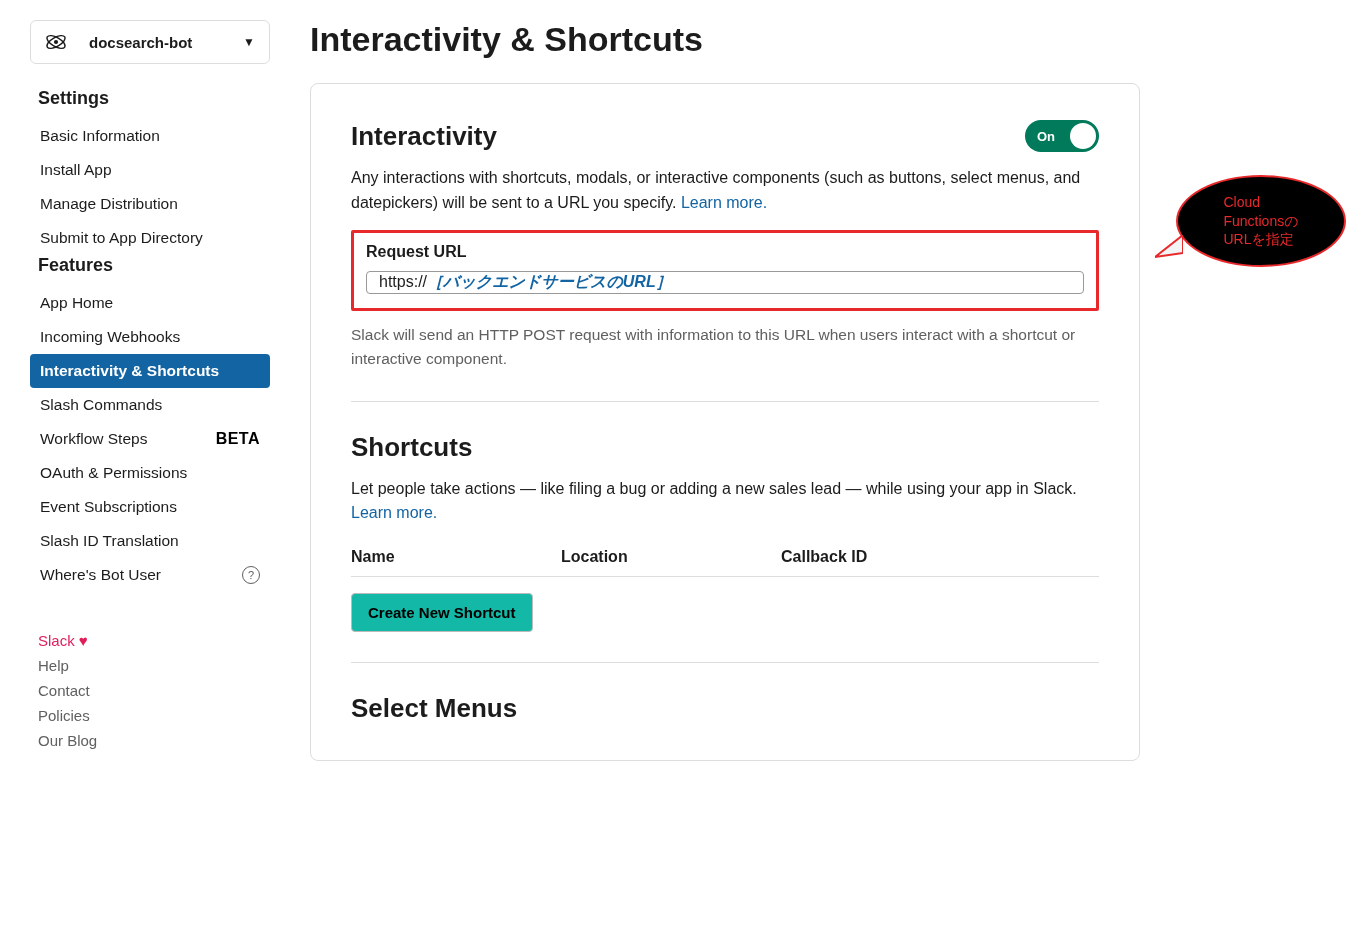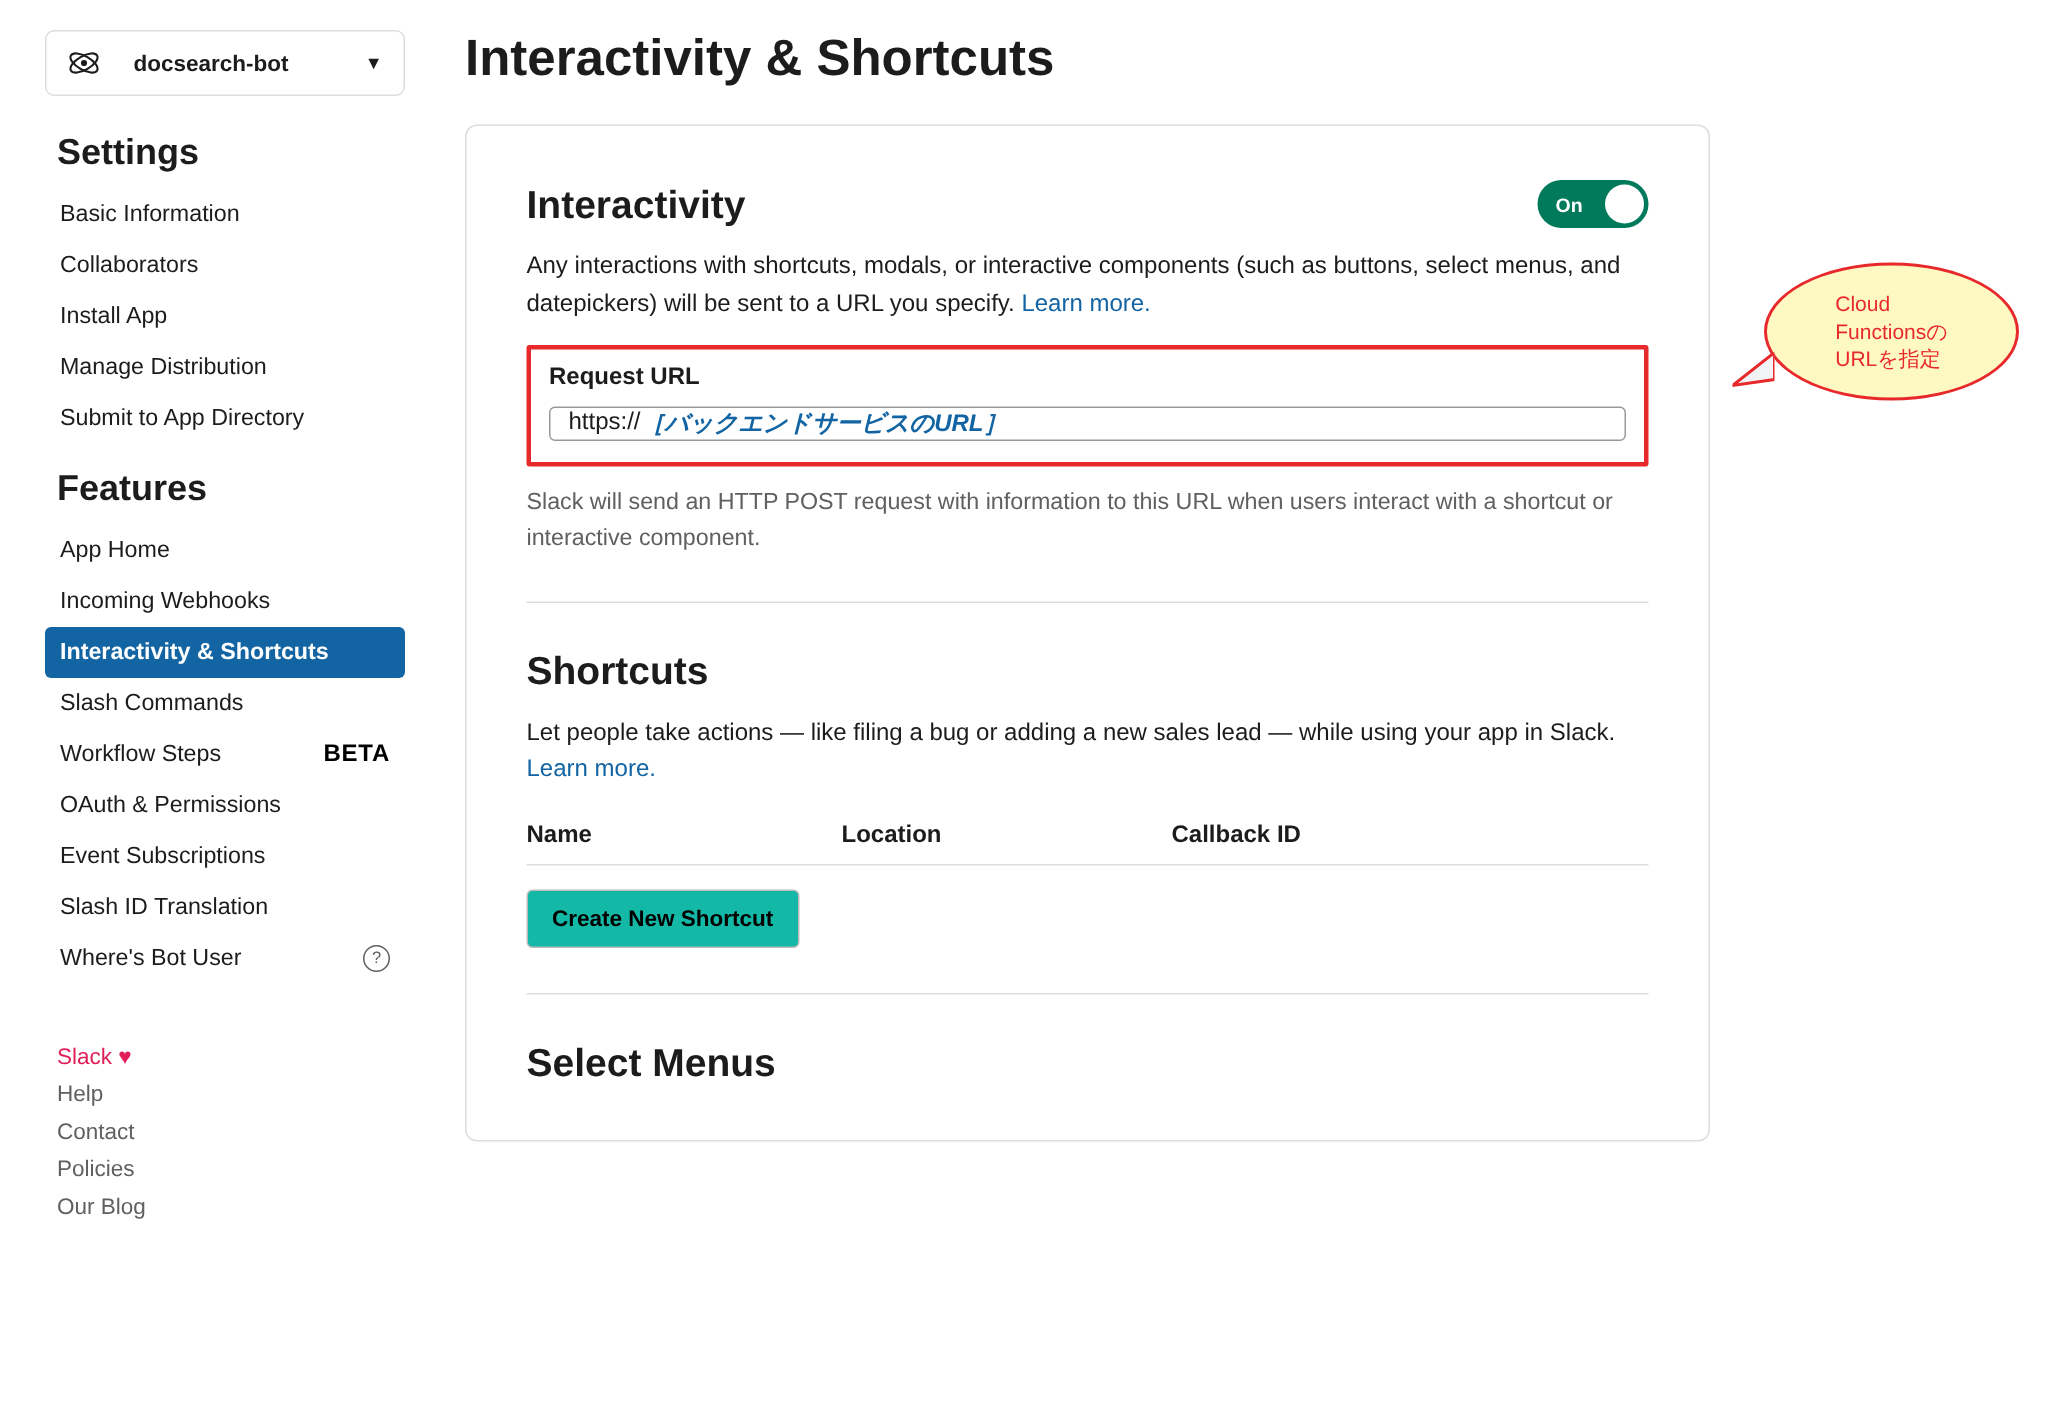--- a/index.html
+++ b/index.html
@@ -40,22 +40,22 @@
 .app-selector .app-name {
   font-weight: 700;
   font-size: 15px;
   flex: 1;
 }
 .app-selector .caret {
   font-size: 12px;
 }
 .nav-heading {
   font-weight: 800;
-  font-size: 24px;
-  margin: 16px 0 10px 8px;
+  font-size: 18px;
+  margin: 0 0 10px 8px;
 }
 .nav-item {
   padding: 8px 10px;
   font-size: 15.5px;
   color: #1d1c1d;
   cursor: pointer;
   border-radius: 4px;
   display: flex;
   align-items: center;
   gap: 8px;
@@ -216,21 +216,21 @@
   cursor: pointer;
   margin-top: 16px;
 }
 .callout {
   position: absolute;
   top: 155px;
   right: -10px;
   z-index: 5;
 }
 .callout-bubble {
-  background: #fef9c3;
+  background: #000000;
   border: 2px solid #e8292b;
   border-radius: 50%/50%;
   width: 170px;
   height: 92px;
   display: flex;
   align-items: center;
   justify-content: center;
   padding: 10px 16px;
   font-size: 14px;
   color: #e8292b;
@@ -256,21 +256,20 @@
           <ellipse cx="12" cy="12" rx="11" ry="5" transform="rotate(-30 12 12)"></ellipse>
           <circle cx="12" cy="12" r="1.5" fill="#1d1c1d"></circle>
         </svg>
       </span>
       <span class="app-name">docsearch-bot</span>
       <span class="caret">▼</span>
     </div>
 
     <div class="nav-heading">Settings</div>
     <div class="nav-item">Basic Information</div>
-    <div class="nav-item">Collaborators</div>
     <div class="nav-item">Install App</div>
     <div class="nav-item">Manage Distribution</div>
     <div class="nav-item">Submit to App Directory</div>
 
     <div class="nav-heading">Features</div>
     <div class="nav-item">App Home</div>
     <div class="nav-item">Incoming Webhooks</div>
     <div class="nav-item active">Interactivity &amp; Shortcuts</div>
     <div class="nav-item">Slash Commands</div>
     <div class="nav-item">

